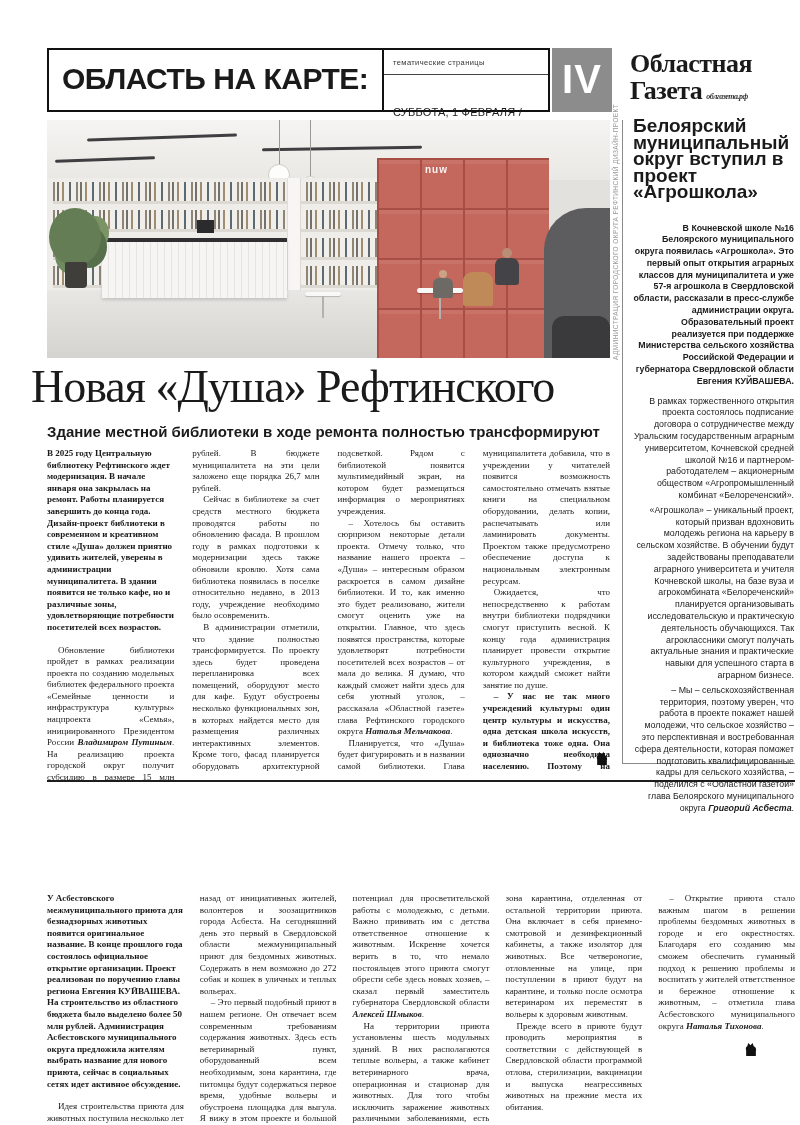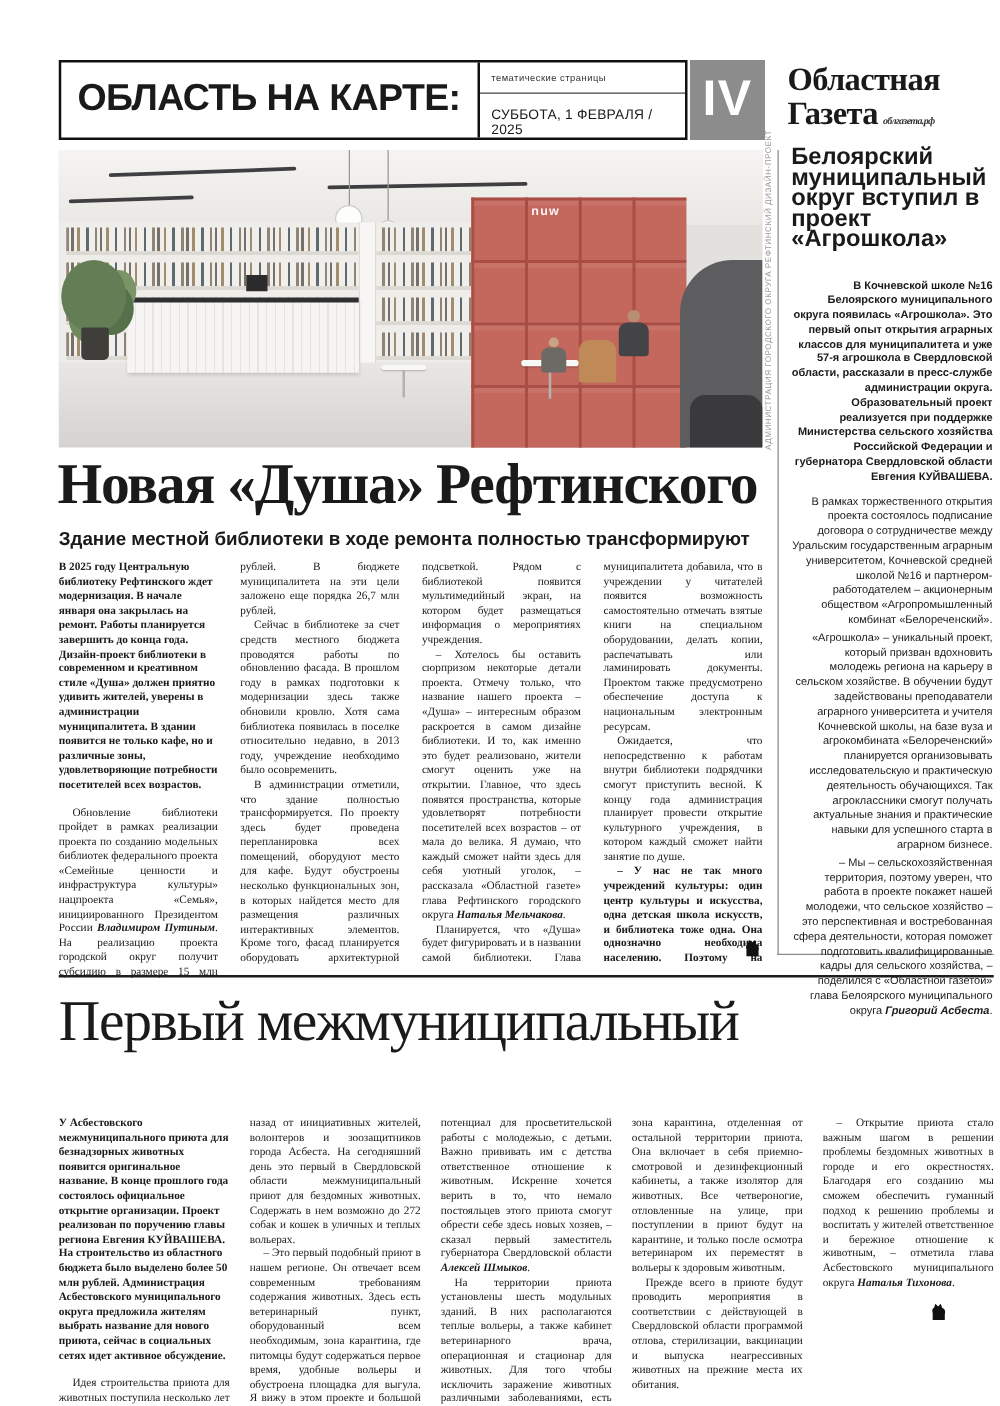--- a/index.html
+++ b/index.html
@@ -7,21 +7,21 @@
   .page { position:relative; width:800px; height:1125px; background:#ffffff;
           margin:0 auto; overflow:hidden; color:#1a1a1a;
           font-family:"Liberation Serif", serif; }
   .abs { position:absolute; }
 
   
   .hdr-box { left:47px; top:48px; width:503px; height:64px; border:2px solid #111;
              display:flex; background:#fff; }
   .hdr-title { flex:1; font-family:"Liberation Sans",sans-serif; font-weight:700;
                font-size:30px; line-height:58px; padding-left:13px; letter-spacing:-.5px; }
-  .hdr-meta { width:166px; border-left:2px solid #111; display:flex; flex-direction:column; }
+  .hdr-meta { width:166px; border-left:2px solid #111; display:flex; flex-direction:column;gap:20px; }
   .hdr-kicker { height:25px; border-bottom:1px solid #444;
                 font:400 7.5px/25px "Liberation Sans",sans-serif; color:#333;
                 padding-left:9px; letter-spacing:.4px; }
   .hdr-date { flex:1; font:400 11px "Liberation Sans",sans-serif; padding:11px 0 0 9px;
               letter-spacing:.2px; }
   .pagenum { left:552px; top:48px; width:60px; height:64px; background:#8c8c8c;
              color:#fff; font:700 40px/62px "Liberation Sans",sans-serif;
              text-align:center; letter-spacing:1px; }
   .logo { left:630px; top:50px; width:168px; font-family:"Liberation Serif",serif; }
   .logo .l1,.logo .l2 { font-weight:700; font-size:26px; line-height:27px; letter-spacing:-.5px; }
@@ -79,21 +79,21 @@
   .sidebar { left:633px; top:118px; width:161px; font-family:"Liberation Sans",sans-serif; }
   .sb-title { font-weight:700; font-size:19px; line-height:16.5px; margin-bottom:22px; }
   .sidebar p { font-size:8.8px; line-height:11.8px; text-align:right; margin-top:3px; }
   .sidebar p.lead { font-weight:700; margin-bottom:8px; }
   .sidebar p:not(.lead) { text-indent:16px; }
 
   
   .headline { font-family:"Liberation Serif",serif; font-weight:400; letter-spacing:-1px;
               font-size:46px; line-height:50px; white-space:nowrap; }
   .subhead { font:700 15px "Liberation Sans",sans-serif; }
-  .h1a { left:46px; top:362px;font-weight:bold; }
+  .h1a { left:31px; top:362px; }
   .sh1 { left:47px; top:423px;text-align:right; }
   .body-1 { left:47px; top:448px; width:563px; height:336px;
             column-count:4; column-gap:18px; column-fill:auto; }
   .rule-sep { left:47px; top:780px; width:748px; height:2px; background:#1d1d1d; }
   .h2a { left:47px; top:792px; }
   .sh2 { left:47px; top:850px; }
   .body-2 { left:47px; top:893px; width:748px; height:234px;
             column-count:5; column-gap:16px; column-fill:auto; }
   .colbody { font-size:9px; line-height:11.6px; text-align:justify; hyphens:auto; overflow:hidden; }
   .colbody p { margin:0; text-indent:11px;font-family:Liberation Serif, serif; }
@@ -179,21 +179,20 @@
     <p>Планируется, что «Душа» будет фигурировать и в названии самой библиотеки. Глава муниципалитета добавила, что в учреждении у читателей появится возможность самостоятельно отмечать взятые книги на специальном оборудовании, делать копии, распечатывать или ламинировать документы. Проектом также предусмотрено обеспечение доступа к национальным электронным ресурсам.</p>
     <p>Ожидается, что непосредственно к работам внутри библиотеки подрядчики смогут приступить весной. К концу года администрация планирует провести открытие культурного учреждения, в котором каждый сможет найти занятие по душе.</p>
     <p class="bq">– У нас не так много учреждений культуры: один центр культуры и искусства, одна детская школа искусств, и библиотека тоже одна. Она однозначно необходима населению. Поэтому на сегодняшний день мы даже не говорим о важности библиотеки, все понимают, насколько она значима для всех групп населения. Мы не сомневаемся, что проект будет очень востребован, обновление необходимо. Нужно что-то креативное, всё это мы воплощаем в нашем проекте, – заключила Наталья Мельчакова.</p>
   </div>
   <svg class="abs endmark em1" viewBox="0 0 11 13">
       <path d="M1 12 L1 7 Q0 4 2 3 L3 0 L5 2 L7 0 L8 3 Q11 4 10 8 L10 12 Z" fill="#111"></path>
     </svg>
 
   <div class="abs rule-sep"></div>
 
-  <div class="abs headline h2a">Первый межмуниципальный</div>
   <div class="abs body-2 colbody">
     <p class="lead">У Асбестовского межмуниципального приюта для безнадзорных животных появится оригинальное название. В конце прошлого года состоялось официальное открытие организации. Проект реализован по поручению главы региона Евгения КУЙВАШЕВА. На строительство из областного бюджета было выделено более 50 млн рублей. Администрация Асбестовского муниципального округа предложила жителям выбрать название для нового приюта, сейчас в социальных сетях идет активное обсуждение.</p>
     <p>Идея строительства приюта для животных поступила несколько лет назад от инициативных жителей, волонтеров и зоозащитников города Асбеста. На сегодняшний день это первый в Свердловской области межмуниципальный приют для бездомных животных. Содержать в нем возможно до 272 собак и кошек в уличных и теплых вольерах.</p>
     <p>– Это первый подобный приют в нашем регионе. Он отвечает всем современным требованиям содержания животных. Здесь есть ветеринарный пункт, оборудованный всем необходимым, зона карантина, где питомцы будут содержаться первое время, удобные вольеры и обустроена площадка для выгула. Я вижу в этом проекте и большой потенциал для просветительской работы с молодежью, с детьми. Важно прививать им с детства ответственное отношение к животным. Искренне хочется верить в то, что немало постояльцев этого приюта смогут обрести себе здесь новых хозяев, – сказал первый заместитель губернатора Свердловской области <span class="nm">Алексей Шмыков</span>.</p>
     <p>На территории приюта установлены шесть модульных зданий. В них располагаются теплые вольеры, а также кабинет ветеринарного врача, операционная и стационар для животных. Для того чтобы исключить заражение животных различными заболеваниями, есть зона карантина, отделенная от остальной территории приюта. Она включает в себя приемно-смотровой и дезинфекционный кабинеты, а также изолятор для животных. Все четвероногие, отловленные на улице, при поступлении в приют будут на карантине, и только после осмотра ветеринаром их переместят в вольеры к здоровым животным.</p>
     <p>Прежде всего в приюте будут проводить мероприятия в соответствии с действующей в Свердловской области программой отлова, стерилизации, вакцинации и выпуска неагрессивных животных на прежние места их обитания.</p>
     <p>– Открытие приюта стало важным шагом в решении проблемы бездомных животных в городе и его окрестностях. Благодаря его созданию мы сможем обеспечить гуманный подход к решению проблемы и воспитать у жителей ответственное и бережное отношение к животным, – отметила глава Асбестовского муниципального округа <span class="nm">Наталья Тихонова</span>.</p>
   </div>
   <svg class="abs endmark em2" viewBox="0 0 11 13">
       <path d="M1 12 L1 7 Q0 4 2 3 L3 0 L5 2 L7 0 L8 3 Q11 4 10 8 L10 12 Z" fill="#111"></path>

